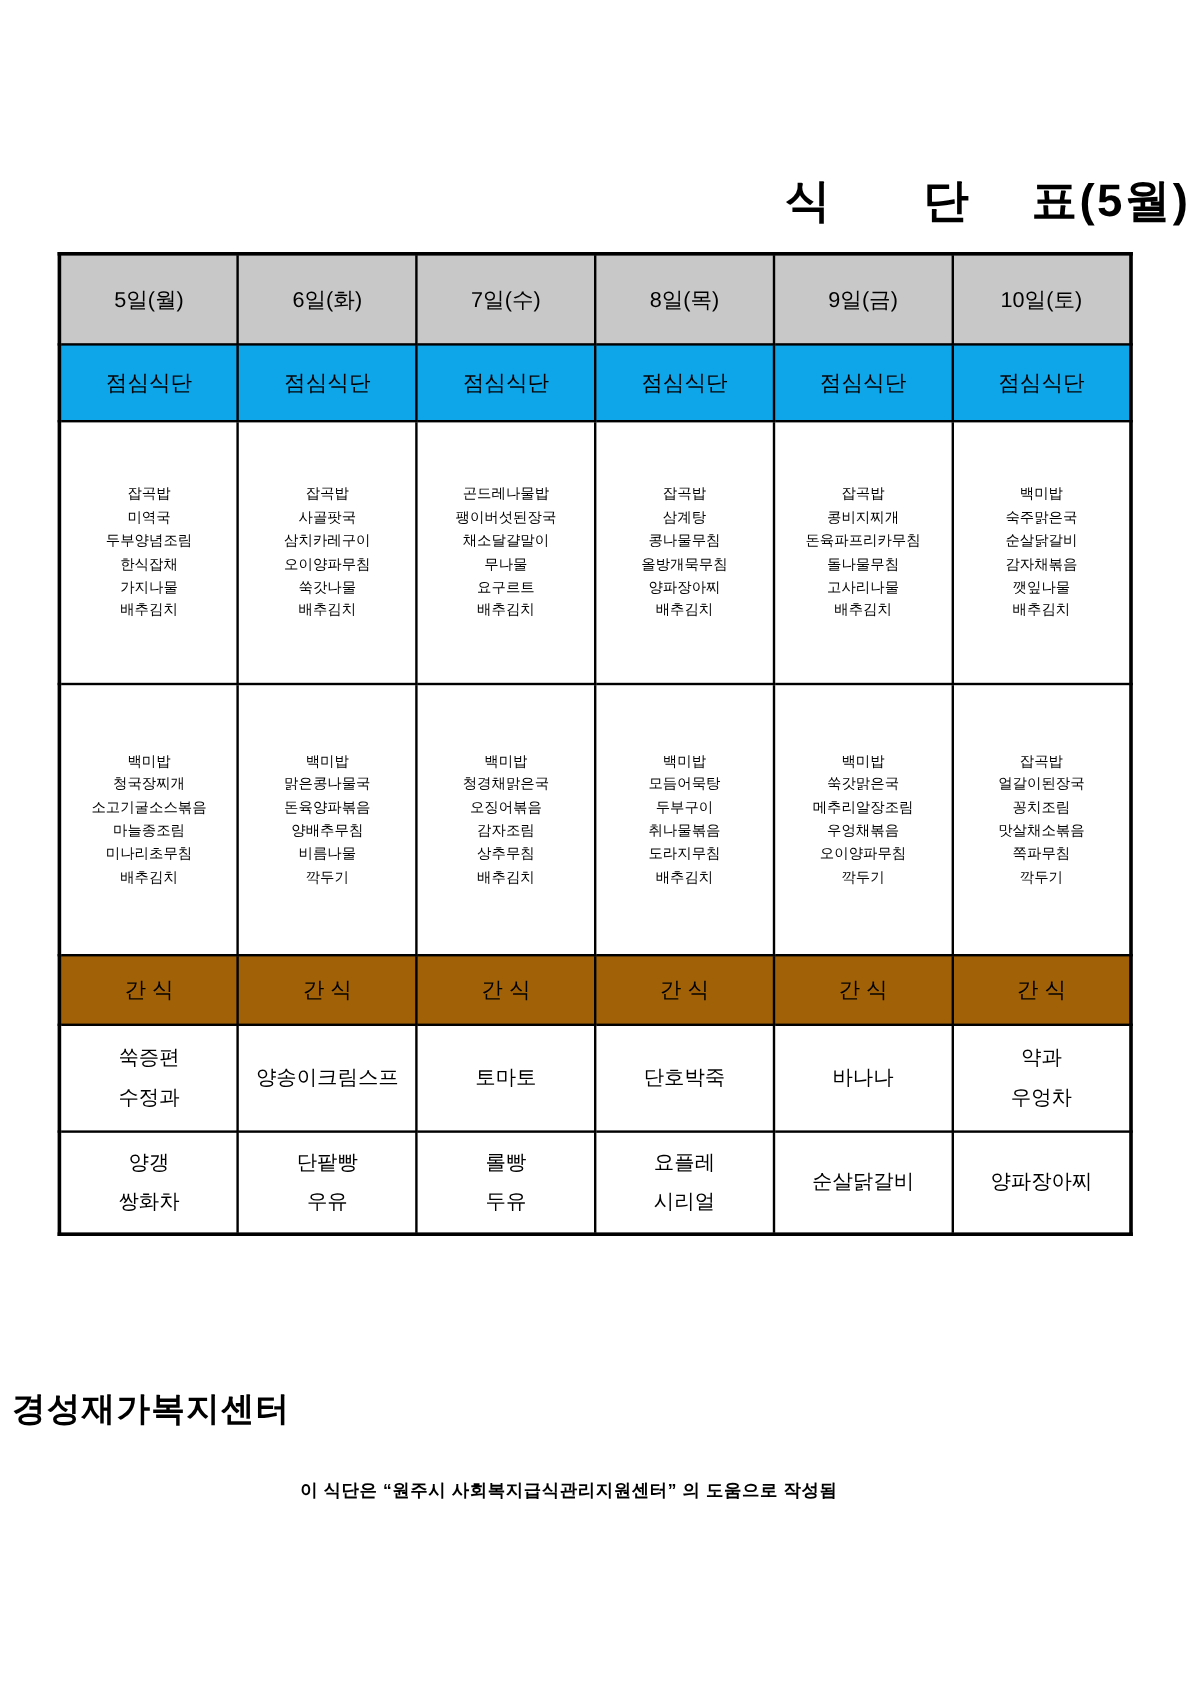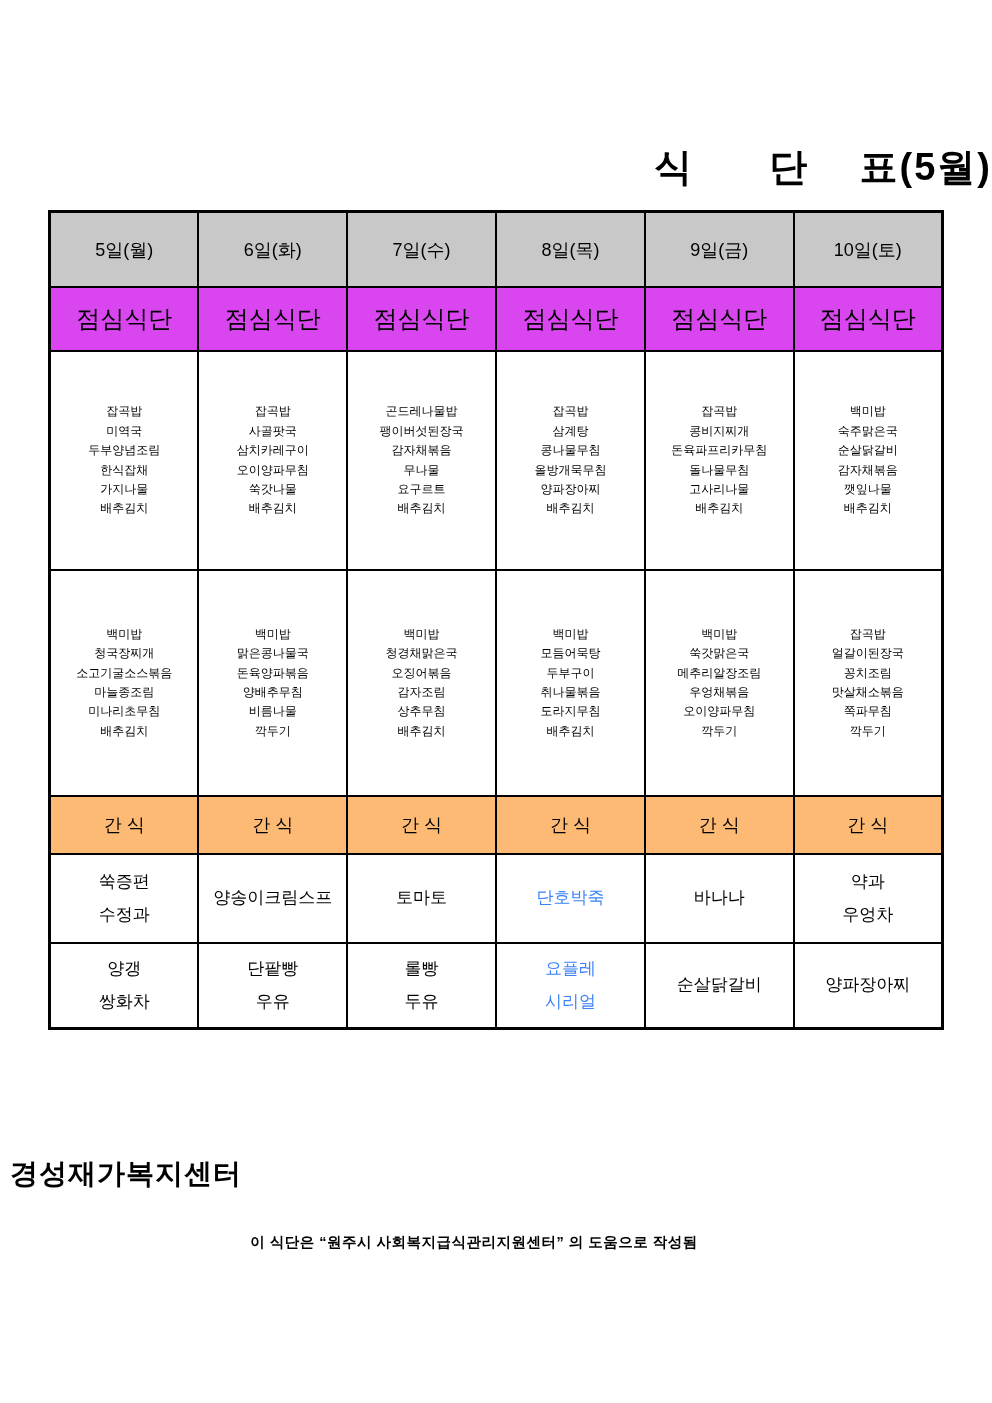--- a/index.html
+++ b/index.html
@@ -46,46 +46,46 @@
     vertical-align: middle;
     padding: 2px 4px;
     word-break: break-all;
   }
   tr.day-row td {
     height: 69px;
     background: #c8c8c8;
     font-size: 18px;
   }
   tr.meal-header-row td {
-    background: #d946ef;
-    font-size: 24px;
+    background: #0ea5e9;
+    font-size: 18px;
     margin-top: 32px;
   }
   tr.lunch-header-row td { height: 58px; }
   tr.dinner-header-row td { height: 62px; }
   tr.snack-header-row td {
     height: 52px;
-    background: #fdba74;
+    background: #a16207;
     font-size: 18px;
   }
   tr.menu-row td {
     font-size: 12px;
     line-height: 1.62;
     white-space: pre-line;
   }
   tr.lunch-row td { height: 213px; }
   tr.dinner-row td { height: 220px; }
   tr.snack-row td {
     font-size: 17px;
     line-height: 1.9;
     white-space: pre-line;
   }
   tr.snack-row-1 td { height: 83px; }
   tr.snack-row-2 td { height: 79px; }
-  td.blue { color: #3b82f6; }
+  td.blue { color: #000000; }
   .center-name {
     position: absolute;
     top: 1155px;
     left: 0;
     width: 100%;
     text-align: left;
     font-size: 28px;
     font-weight: bold;
     letter-spacing: 1px;
     margin-left: 10px;
@@ -135,21 +135,21 @@
 가지나물
 배추김치</td>
           <td>잡곡밥
 사골팟국
 삼치카레구이
 오이양파무침
 쑥갓나물
 배추김치</td>
           <td>곤드레나물밥
 팽이버섯된장국
-감자채볶음
+채소달걀말이
 무나물
 요구르트
 배추김치</td>
           <td>잡곡밥
 삼계탕
 콩나물무침
 올방개묵무침
 양파장아찌
 배추김치</td>
           <td>잡곡밥

